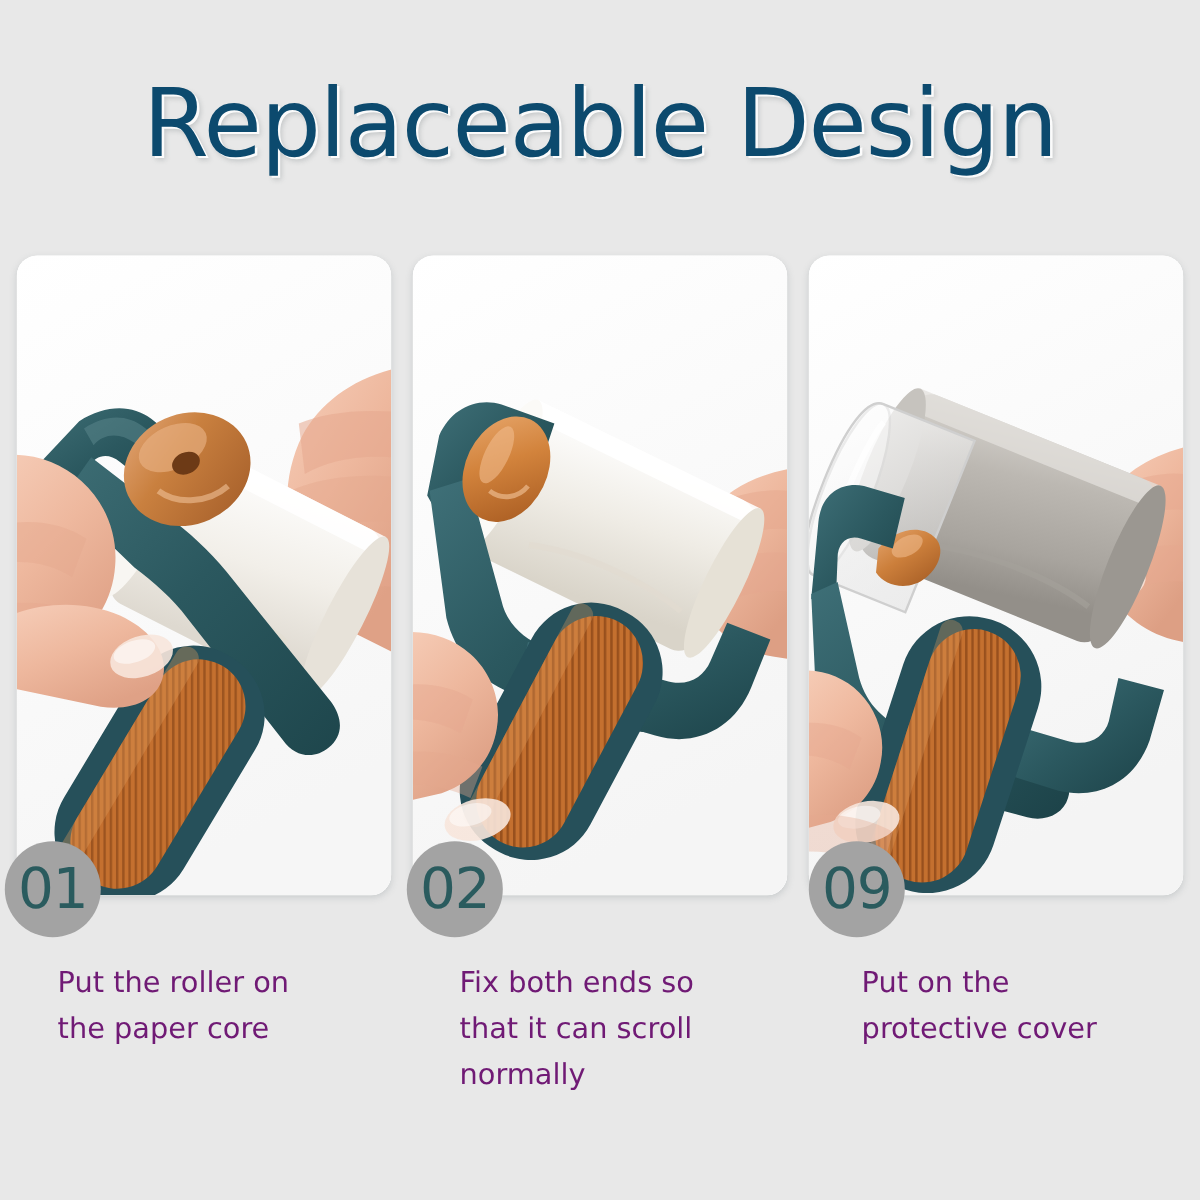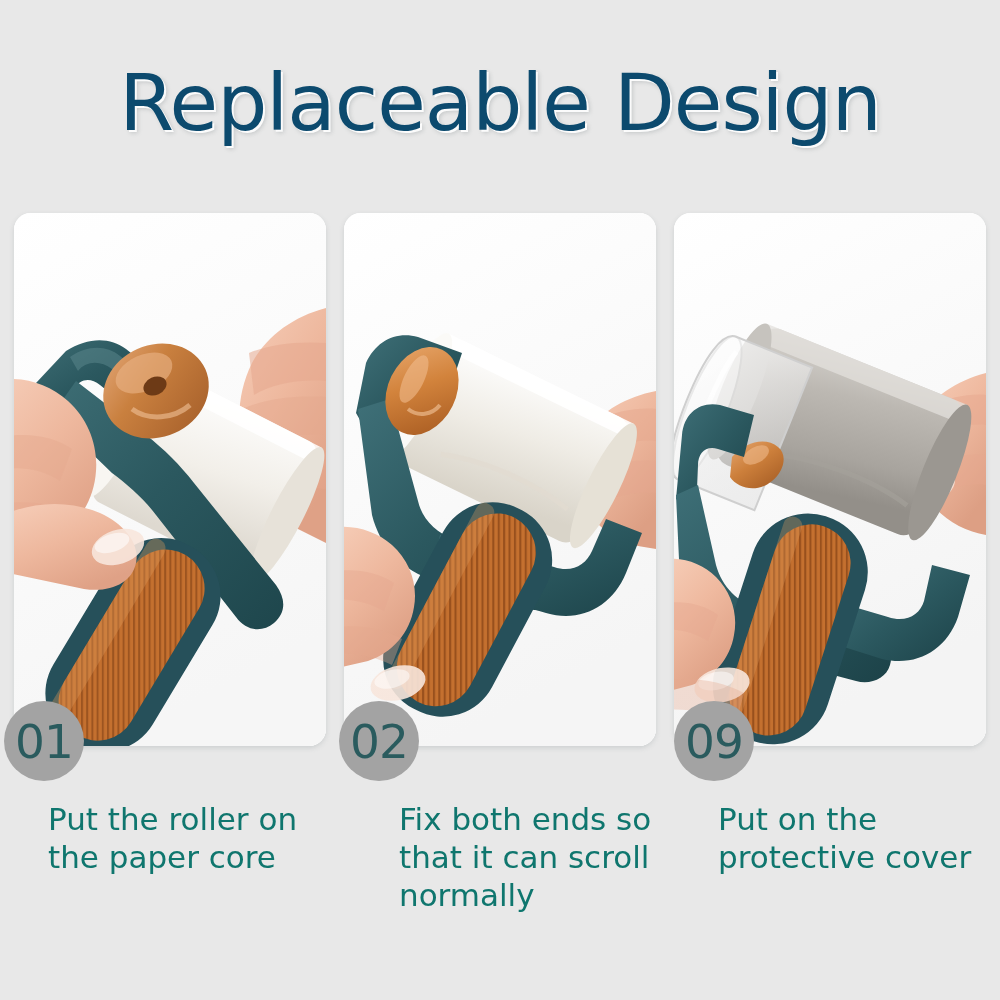--- a/index.html
+++ b/index.html
@@ -79,28 +79,28 @@
   #badge-1 { left: 4px;   top: 701px; }
   #badge-2 { left: 339px; top: 701px; }
   #badge-3 { left: 674px; top: 701px; }
 
   
   .caption {
     position: absolute;
     top: 800px;
     width: 290px;
     font-family: "DejaVu Sans", sans-serif;
-    font-size: 31px;
+    font-size: 24px;
     line-height: 38px;
     font-weight: 400;
-    color: #0f766e;
+    color: #701a75;
     white-space: pre-line;
   }
   #caption-1 { left: 48px; }
-  #caption-2 { left: 399px; }
+  #caption-2 { left: 383px; }
   #caption-3 { left: 718px; }
 </style>
 </head>
 <body>
 
 <div id="page-title">Replaceable Design</div>
 
 <div id="panels">
 
   <div class="panel">

